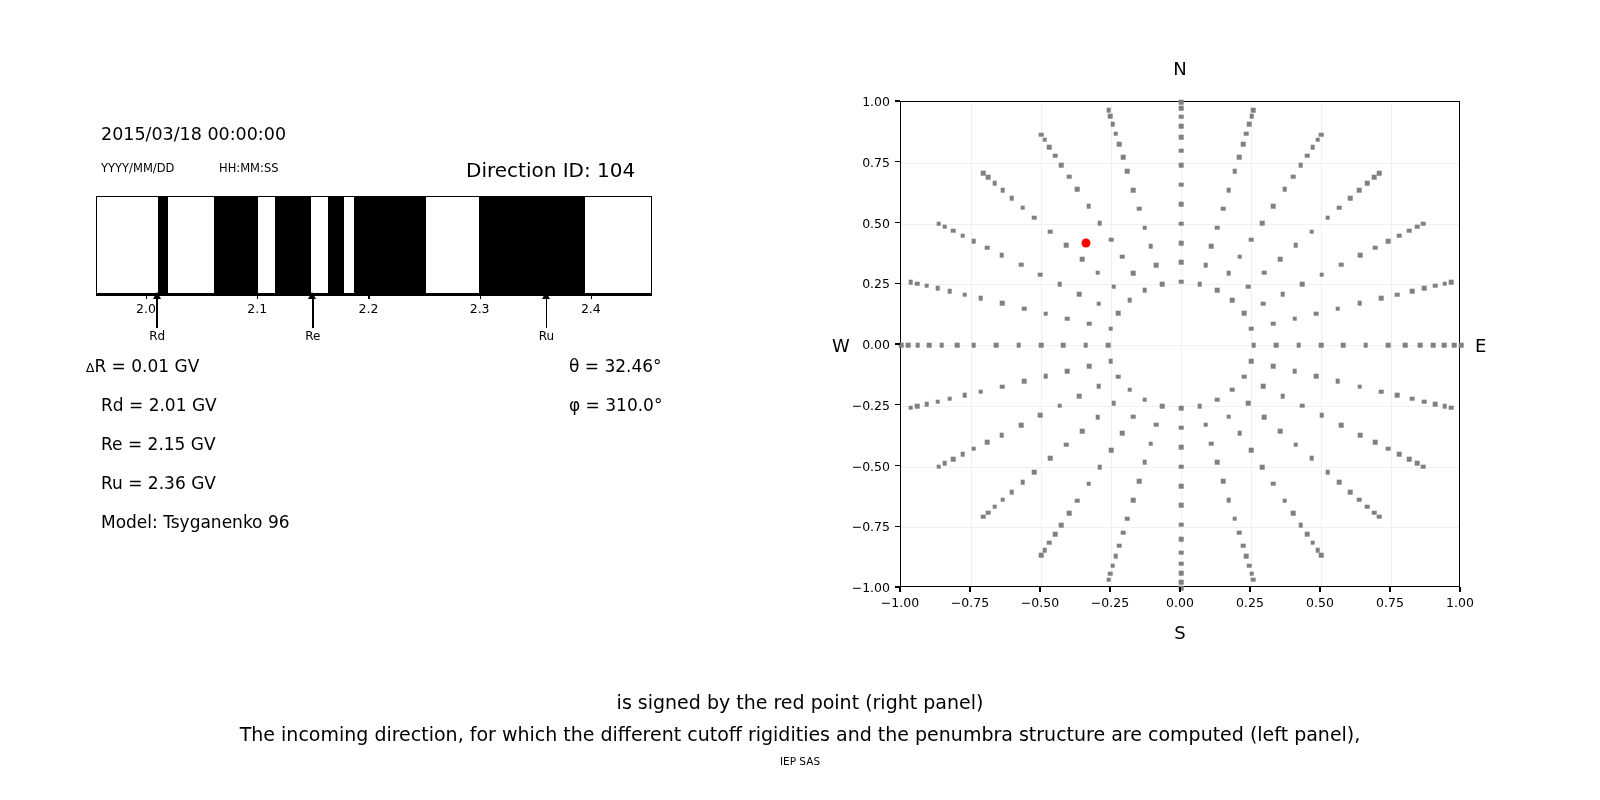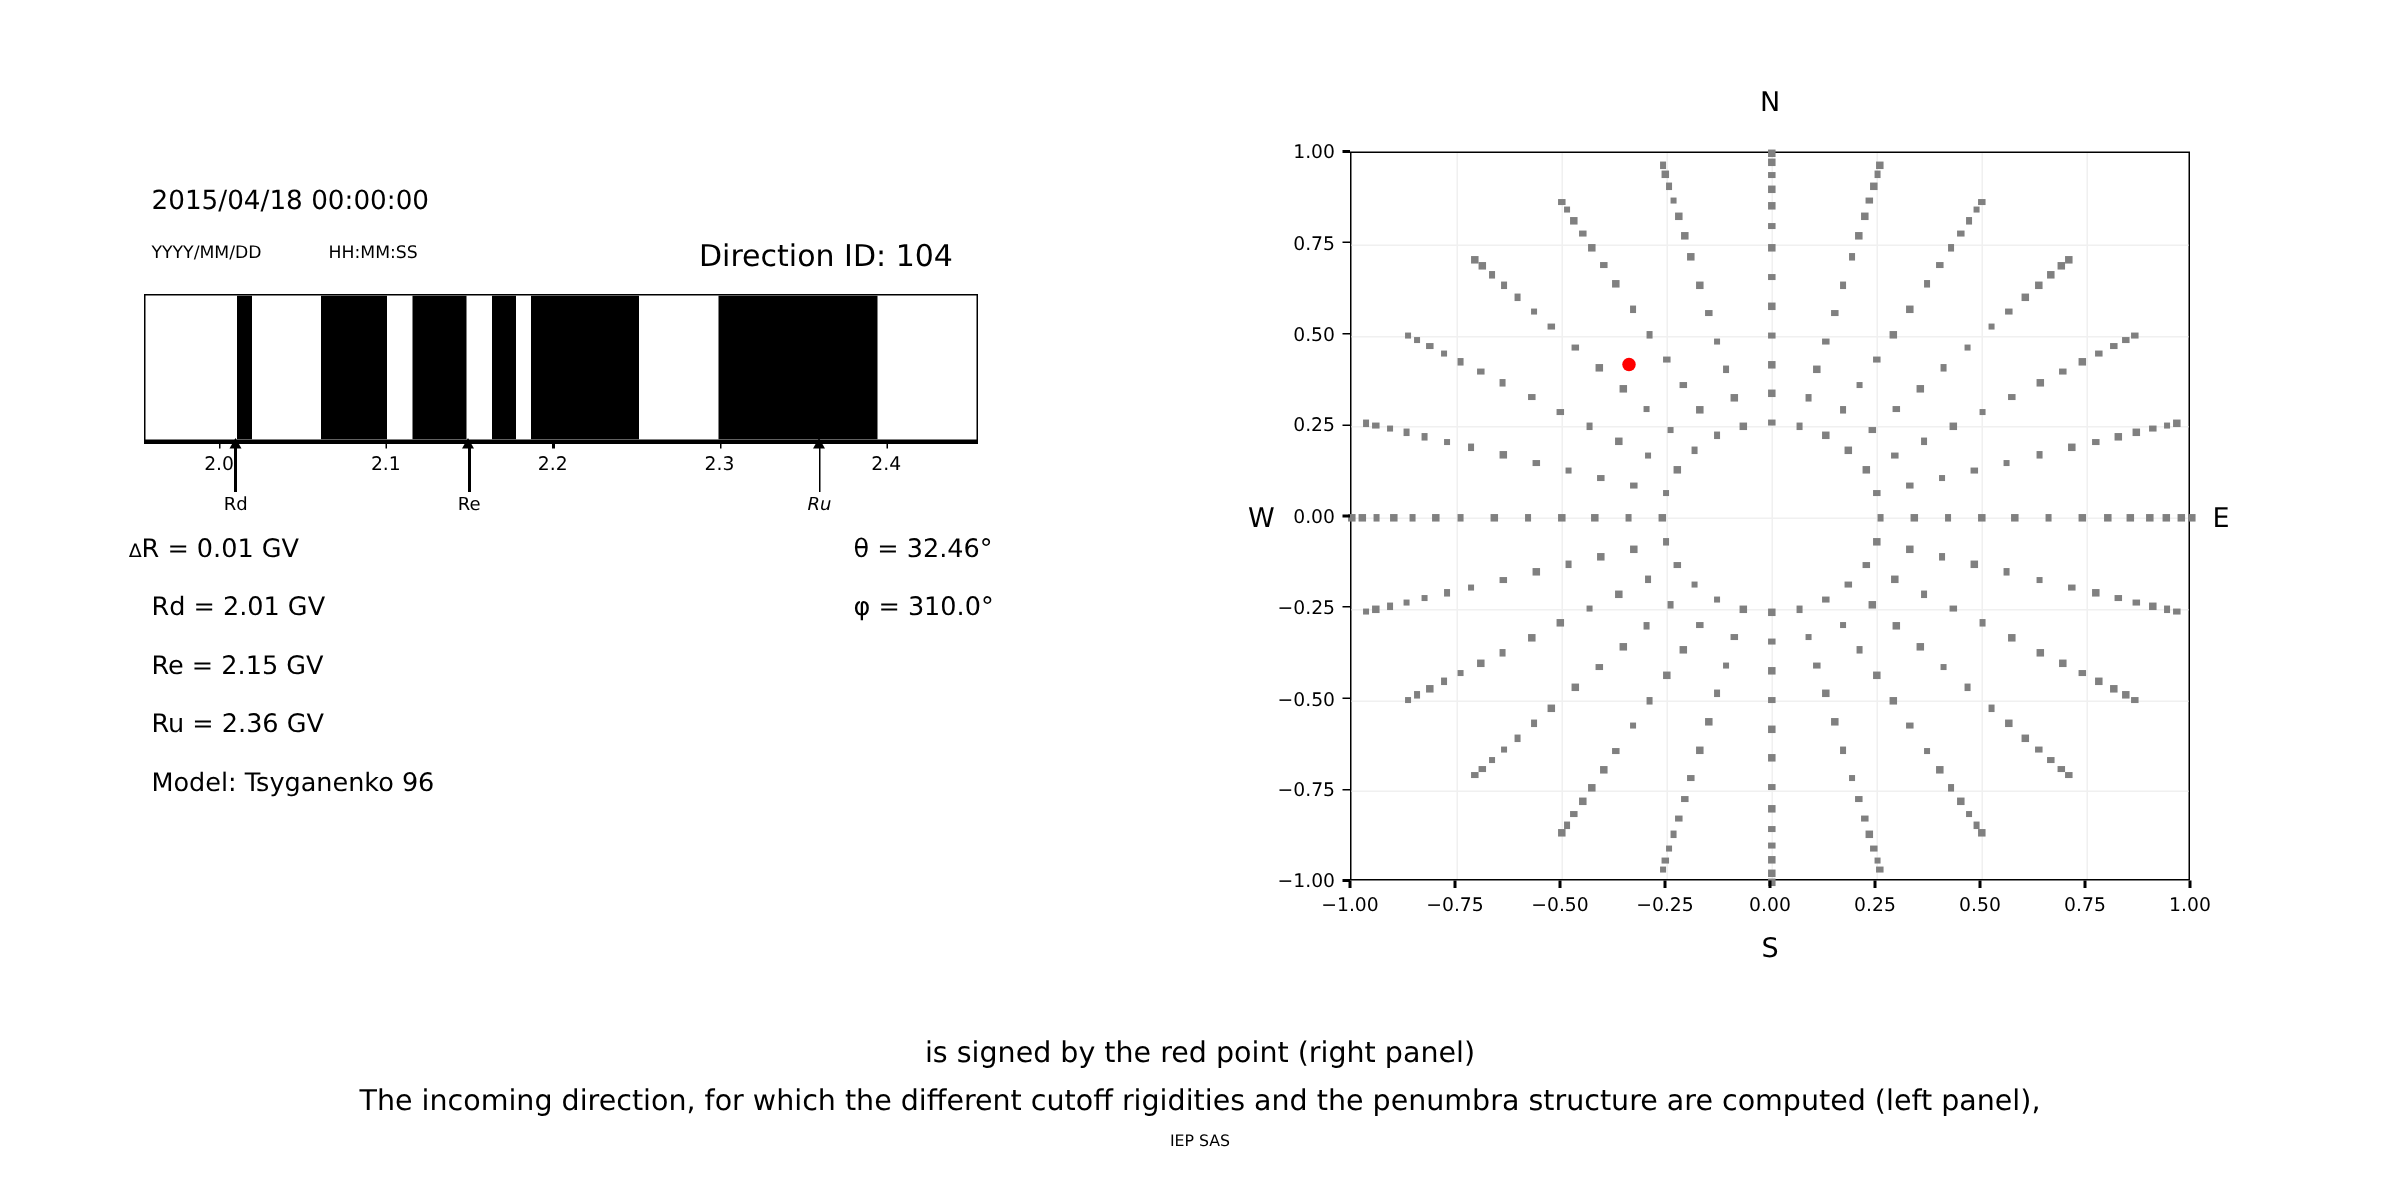--- a/index.html
+++ b/index.html
@@ -64,21 +64,21 @@
     font-size:19px;line-height:32px;}
   .footer{position:absolute;left:0;top:755px;width:1600px;text-align:center;font-size:10.5px;}
 </style>
 </head>
 <body>
 
 <div class="stage">
 
   <div class="left-panel">
 
-    <div class="datetime-line">2015/04/18 00:00:00</div>
+    <div class="datetime-line">2015/03/18 00:00:00</div>
     <div class="fmt-date">YYYY/MM/DD</div>
     <div class="fmt-time">HH:MM:SS</div>
     <div class="dir-id">Direction ID: 104</div>
 
     <div class="penumbra-wrap">
       <div class="penumbra-bar" id="penumbra-bar">
           <div class="band" style="left: 60.604px; width: 10.008px;"></div>
           <div class="band" style="left: 117.316px; width: 43.368px;"></div>
           <div class="band" style="left: 178.476px; width: 35.584px;"></div>
           <div class="band" style="left: 231.296px; width: 16.124px;"></div>
@@ -102,21 +102,21 @@
       </div>
     <div id="pen-arrows" style="position: absolute; left: 0px; top: 0px; width: 720px; height: 360px;">
         <div class="arrow" style="left: 156.36px; top: 297px; height: 31px;"></div>
         <div class="arrow-head" style="left: 152.66px; top: 292px;"></div>
         <div class="arrow-lab" style="left: 157.16px; top: 329px;">Rd</div>
         <div class="arrow" style="left: 312.04px; top: 297px; height: 31px;"></div>
         <div class="arrow-head" style="left: 308.34px; top: 292px;"></div>
         <div class="arrow-lab" style="left: 312.84px; top: 329px;">Re</div>
         <div class="arrow" style="left: 545.56px; top: 297px; height: 31px;"></div>
         <div class="arrow-head" style="left: 541.86px; top: 292px;"></div>
-        <div class="arrow-lab" style="left: 546.36px; top: 329px; font-style: italic;">Ru</div>
+        <div class="arrow-lab" style="left: 546.36px; top: 329px;">Ru</div>
       </div>
 
     <div class="val" style="left:86px;top:356px;">
       <span class="delta-small">∆</span><span id="dr-rest">R = 0.01 GV</span>
     </div>
     <div class="val" style="left:101px;top:395px;">Rd = 2.01 GV</div>
     <div class="val" style="left:101px;top:434px;">Re = 2.15 GV</div>
     <div class="val" style="left:101px;top:473px;">Ru = 2.36 GV</div>
     <div class="val" style="left:101px;top:512px;">Model: Tsyganenko 96</div>
 

